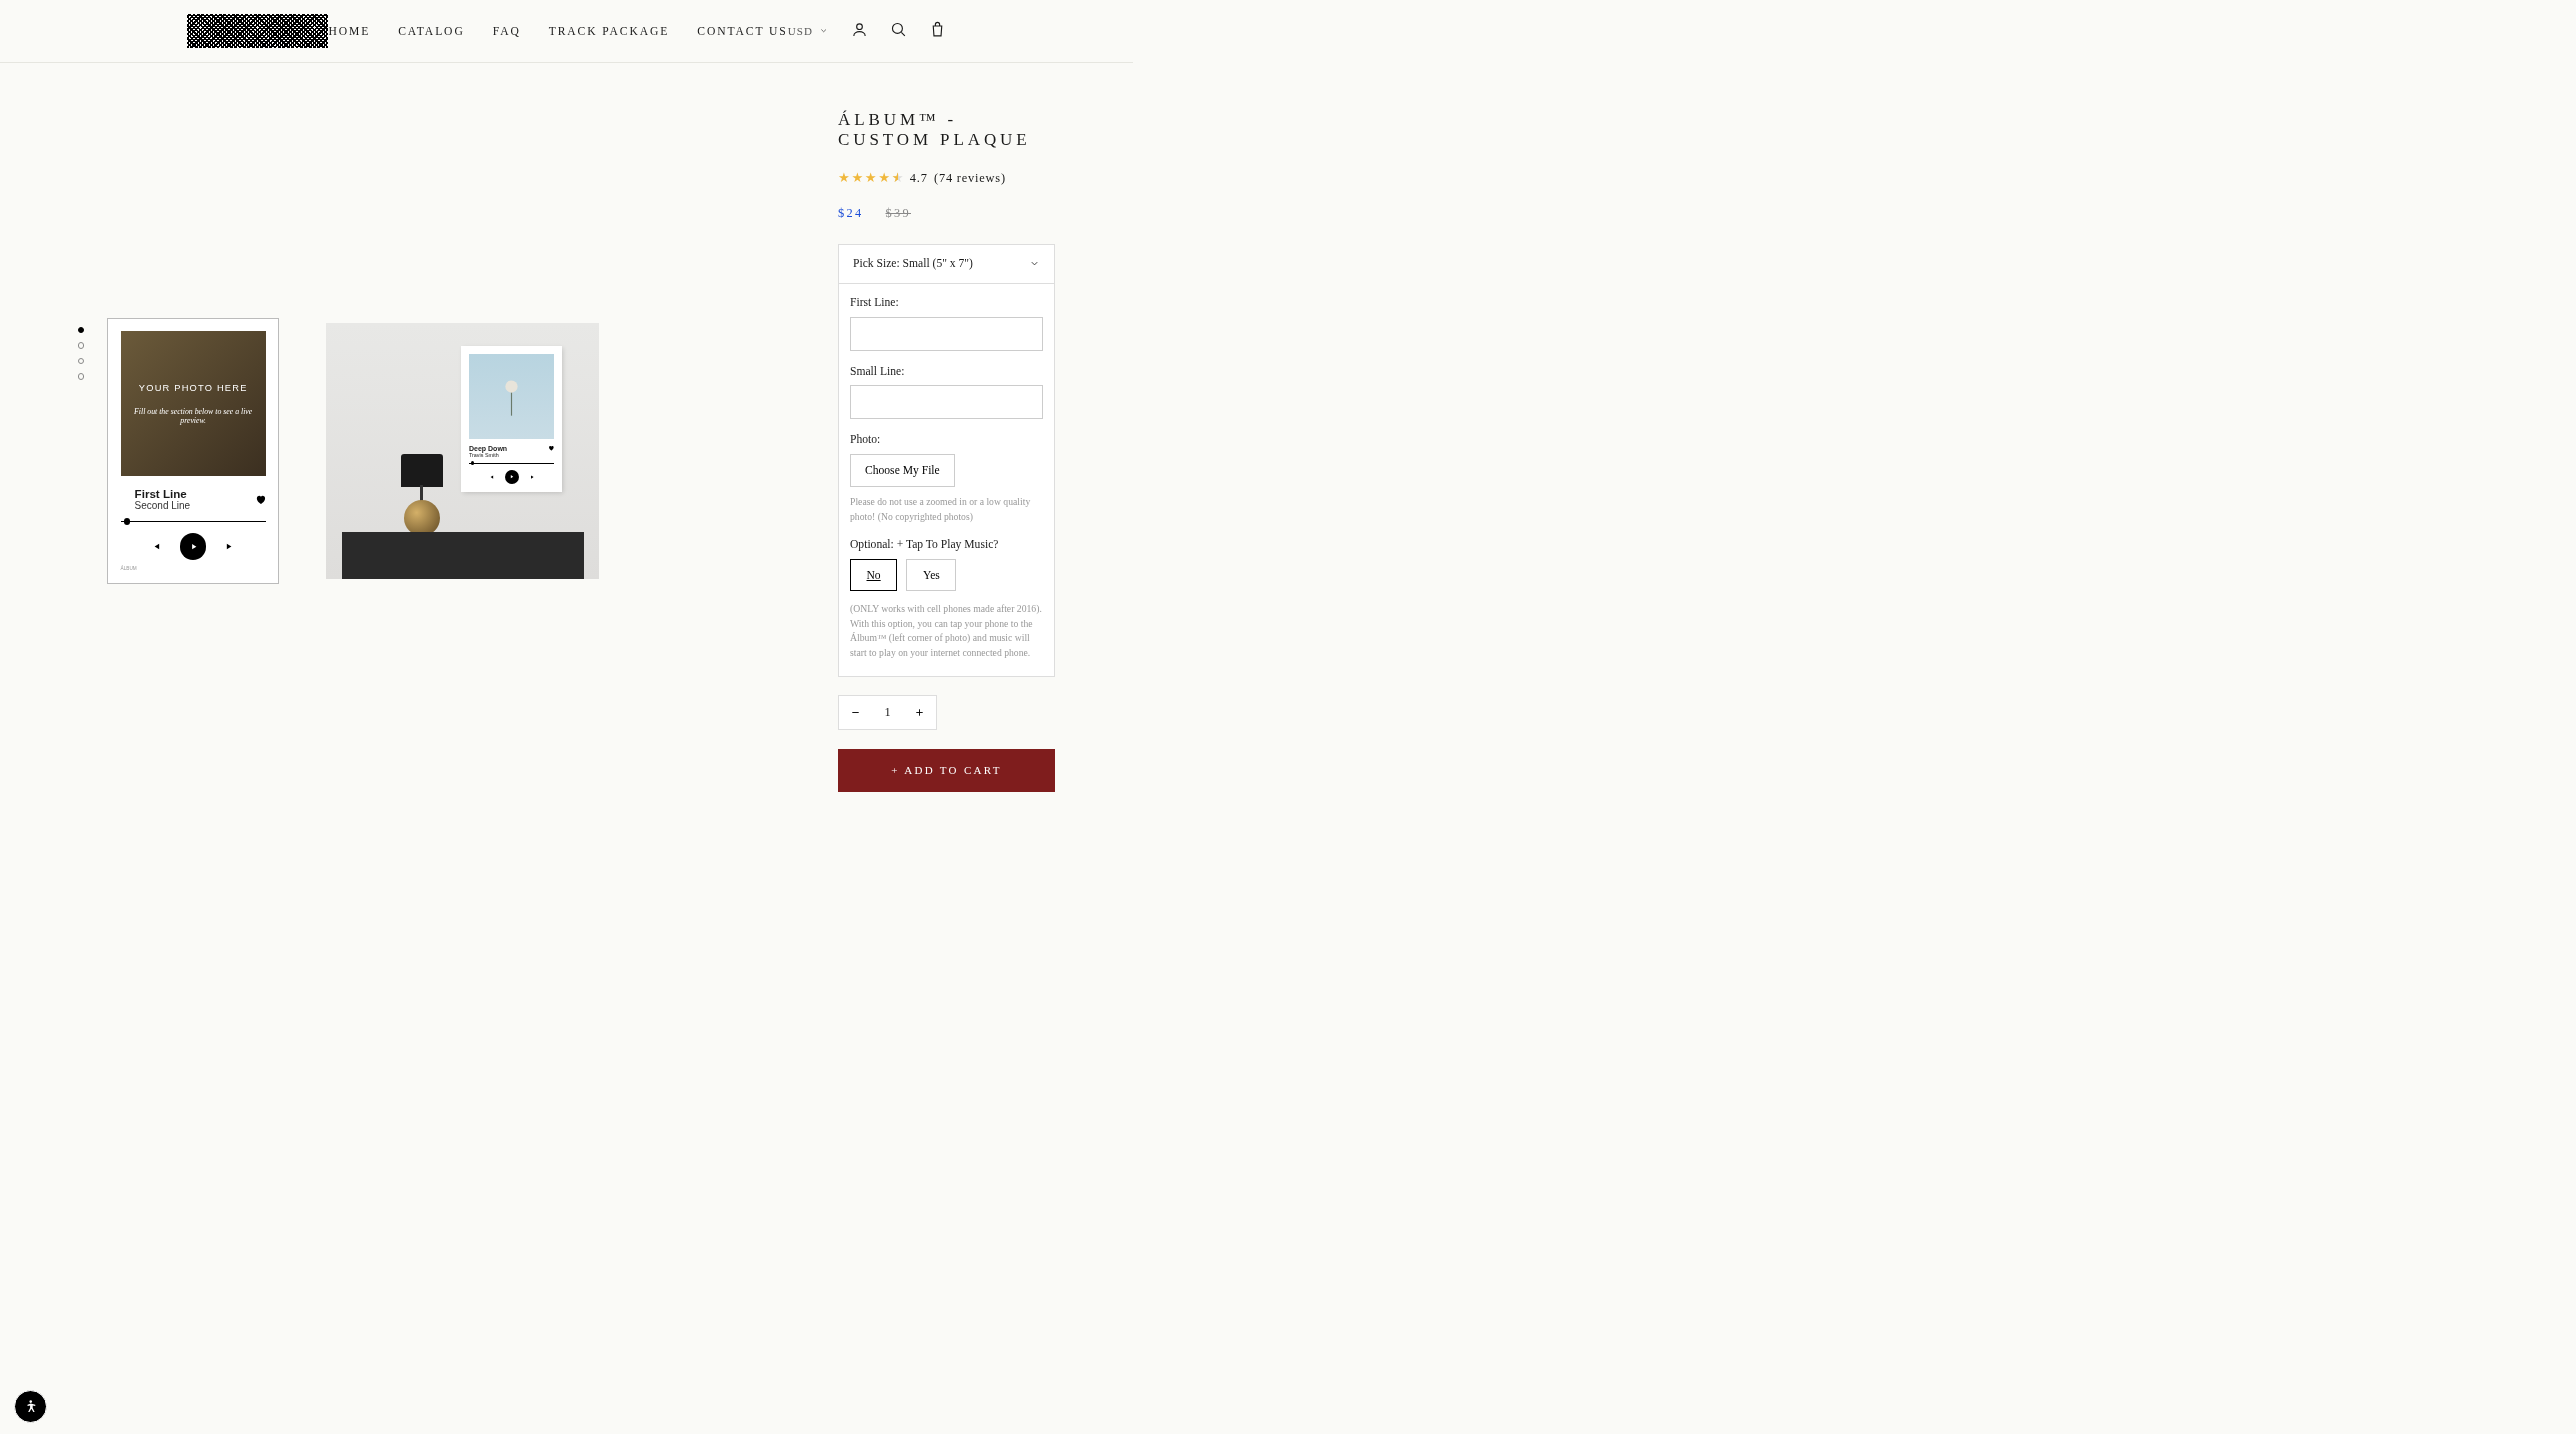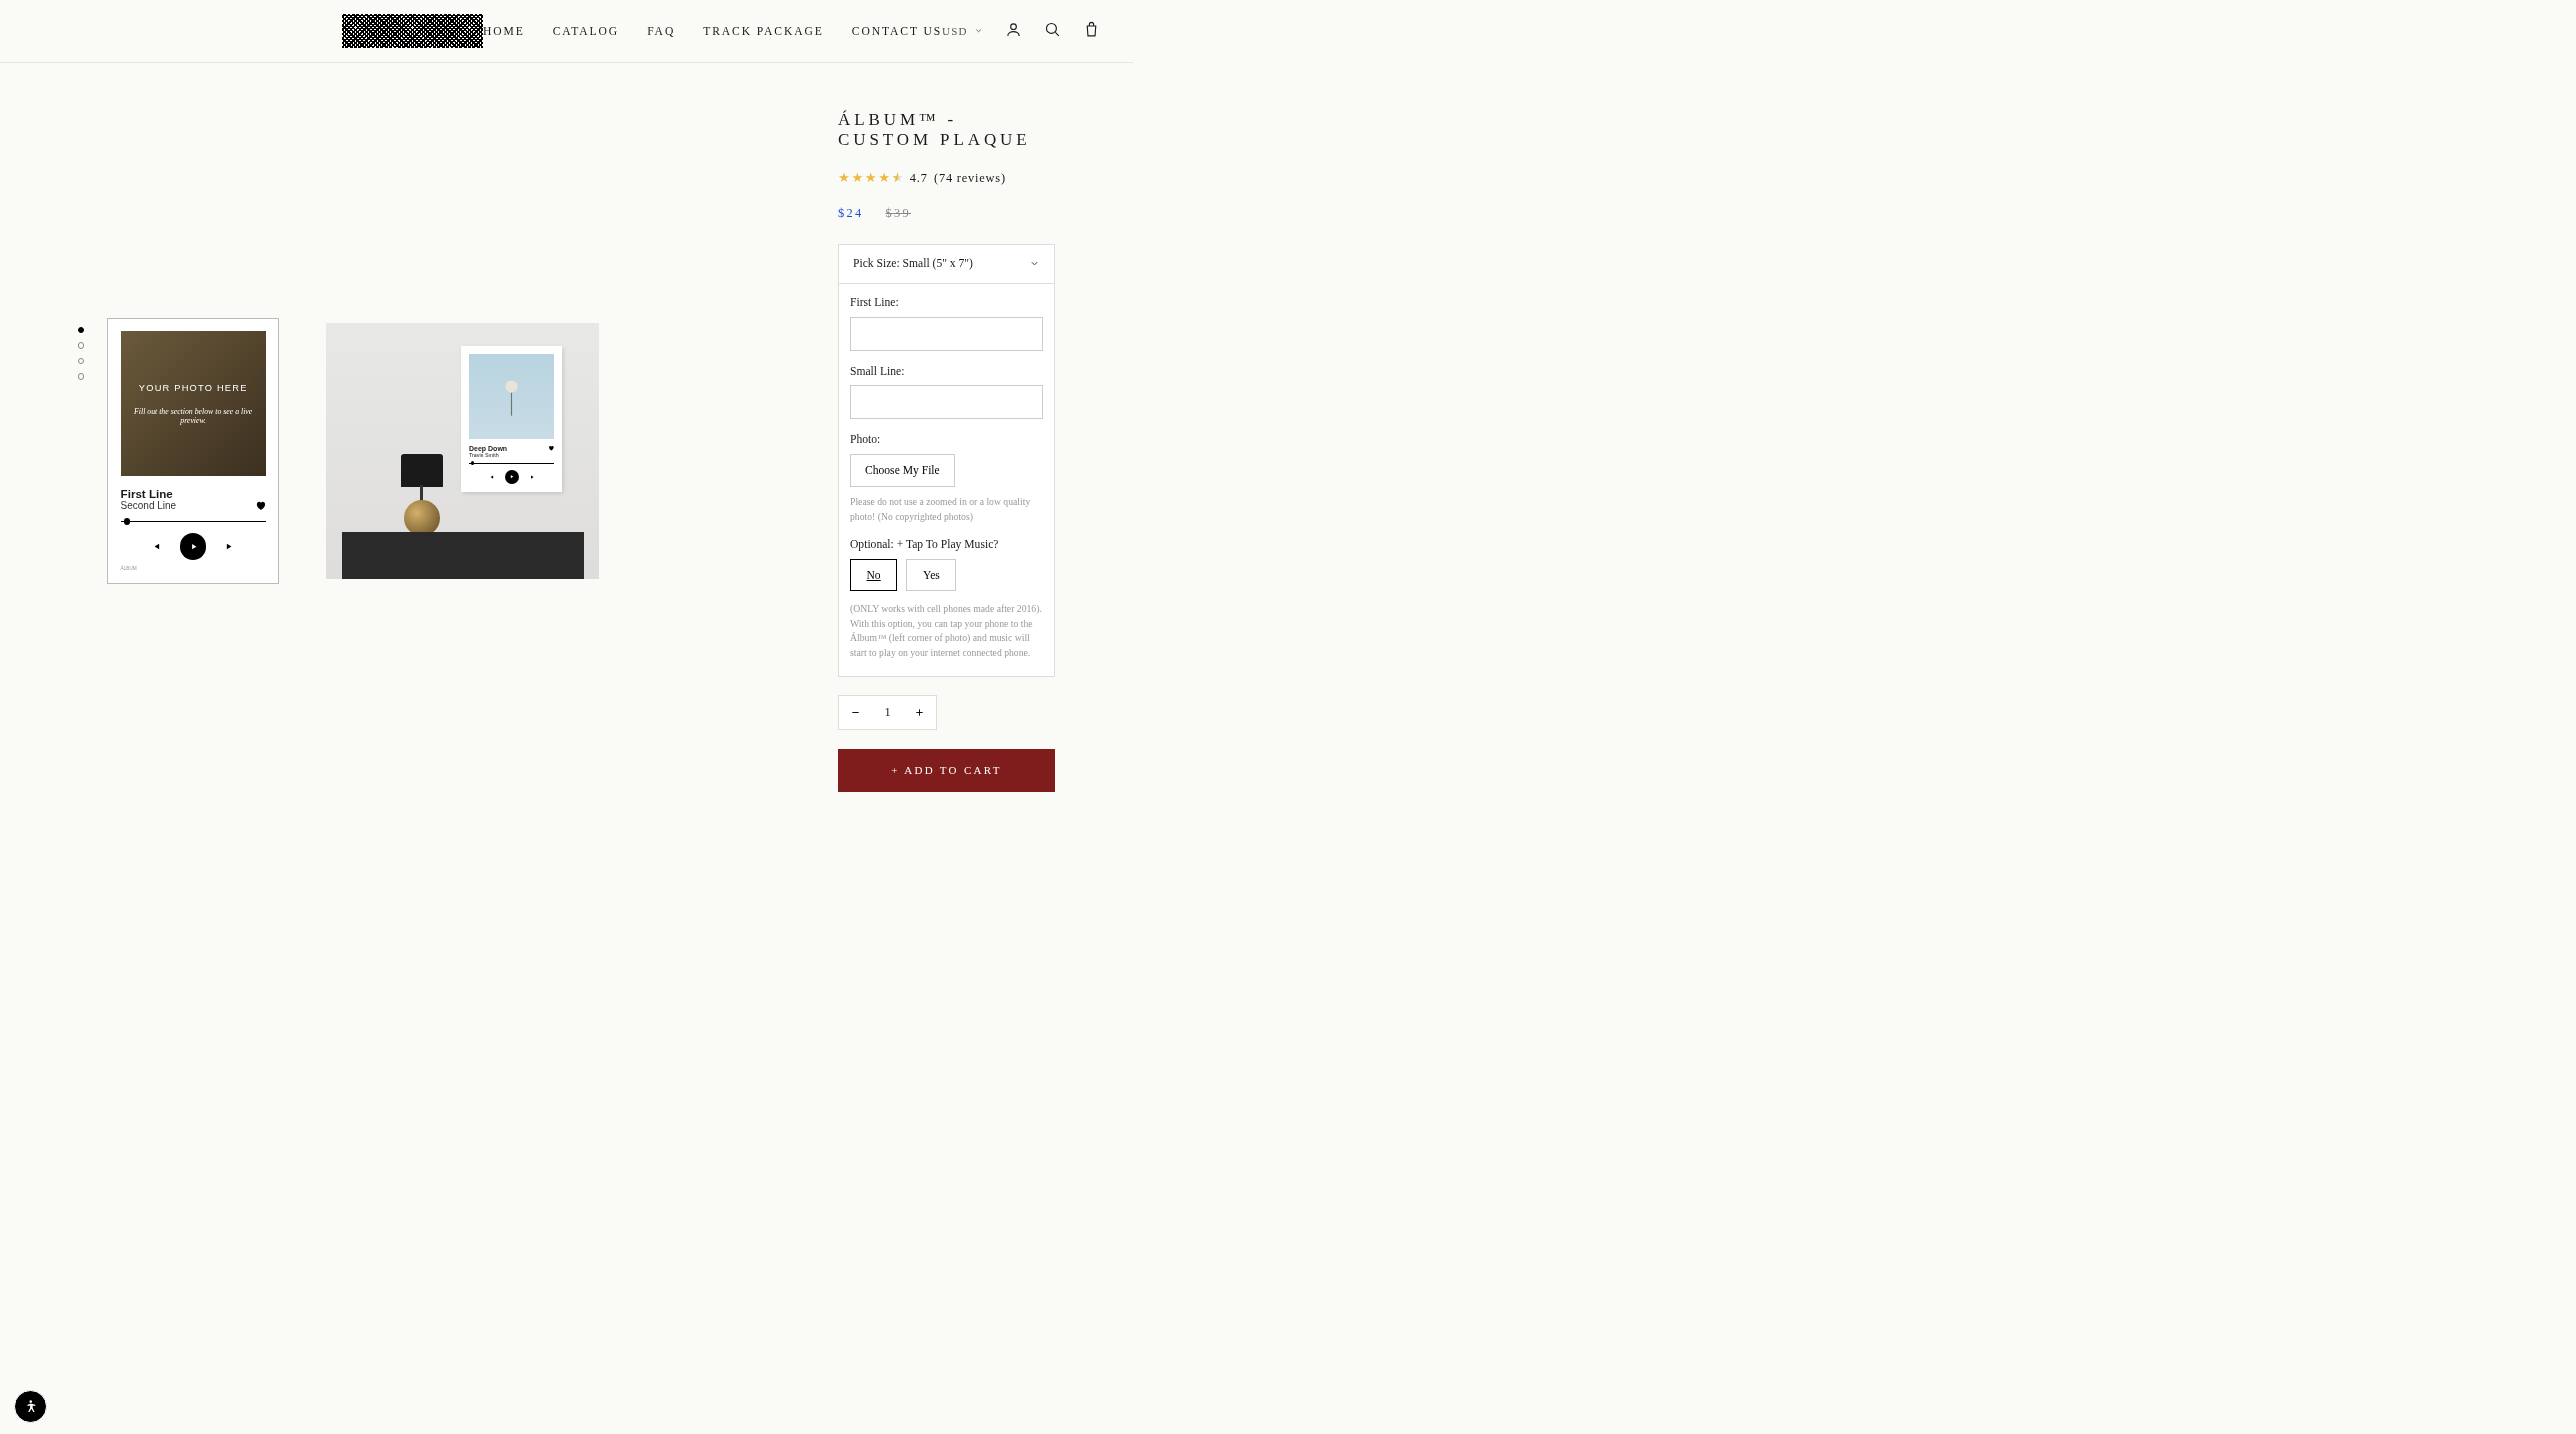--- a/index.html
+++ b/index.html
@@ -1,19 +1,19 @@
 <!DOCTYPE html>
 <html style="font-size:12.4px"><head>
 <meta charset="utf-8">
 <style>
 * { margin: 0; padding: 0; box-sizing: border-box; }
 body { font-family: Georgia, 'Times New Roman', serif; background: #fafaf7; color: #1a1a1a; }
 
 
-.header { display: flex; align-items: center; justify-content: flex-end; padding: 14px 33px; border-bottom: 0.8px solid #e6e6e0; }
+.header { display: flex; align-items: center; justify-content: center; padding: 14px 49px; border-bottom: 0.8px solid #e6e6e0; }
 .logo { width: 141px; height: 34px; background: repeating-linear-gradient(45deg, #000 0 1.6px, #fff 1.6px 3.1px), repeating-linear-gradient(-45deg, #000 0 1.6px, #fff 1.6px 3.1px); background-blend-mode: multiply; }
 .nav { display: flex; gap: 28px; }
 .nav a { text-decoration: none; color: #1a1a1a; letter-spacing: 1.9px; font-size: 11.6px; }
 .header-right { display: flex; align-items: center; gap: 22px; }
 .currency { display: flex; align-items: center; gap: 6px; font-size: 11px; letter-spacing: 1.2px; color: #555; cursor: pointer; }
 .icon-btn { background: none; border: none; cursor: pointer; padding: 0; }
 .icon-svg { width: 17px; height: 17px; stroke: #1a1a1a; stroke-width: 1.6; fill: none; }
 
 
 .main { display: flex; padding: 47px 78px 0; gap: 62px; }
@@ -21,21 +21,21 @@
 .pager { position: sticky; top: 311px; align-self: flex-start; display: flex; flex-direction: column; gap: 9.3px; margin-right: 23px; margin-top: 217px; }
 .pager-dot { width: 6.2px; height: 6.2px; border-radius: 50%; border: 0.8px solid #888; background: transparent; cursor: pointer; }
 .pager-dot.active { background: #000; border-color: #000; }
 .images { flex: 1; display: flex; flex-direction: row; align-items: center; gap: 47px; }
 
 
 .plaque { width: 172px; border: 0.8px solid #bbb; padding: 12.4px; background: #fff; }
 .plaque-photo { width: 100%; aspect-ratio: 1; background: linear-gradient(135deg, #6b5a3a, #3b2f20); display: flex; flex-direction: column; align-items: center; justify-content: center; color: #fff; text-align: center; padding: 9.3px; position: relative; }
 .plaque-photo .overlay1 { font-size: 9.3px; letter-spacing: 1.2px; margin-bottom: 14px; font-family: -apple-system, sans-serif; }
 .plaque-photo .overlay2 { font-size: 7.8px; font-family: Georgia, serif; font-style: italic; }
-.plaque-meta { display: flex; justify-content: space-between; align-items: flex-end; margin-top: 11px; font-family: -apple-system, Helvetica, sans-serif; }
+.plaque-meta { display: flex; justify-content: space-between; align-items: center; margin-top: 11px; font-family: -apple-system, Helvetica, sans-serif; margin-left: 14px; }
 .plaque-title { font-weight: 700; font-size: 11.6px; }
 .plaque-sub { font-size: 10px; color: #333; }
 .heart { width: 11px; height: 11px; }
 .progress { height: 1.6px; background: #000; margin-top: 9.3px; position: relative; }
 .progress::after { content: ''; position: absolute; left: 3.1px; top: -2.3px; width: 6.2px; height: 6.2px; background: #000; border-radius: 50%; }
 .controls { display: flex; justify-content: center; align-items: center; gap: 18.6px; margin-top: 11px; }
 .play-btn { width: 26.4px; height: 26.4px; border-radius: 50%; background: #000; display: flex; align-items: center; justify-content: center; }
 .skip { width: 11px; height: 11px; }
 .plaque-foot { font-size: 4.7px; color: #999; margin-top: 6.2px; font-family: sans-serif; }
 

